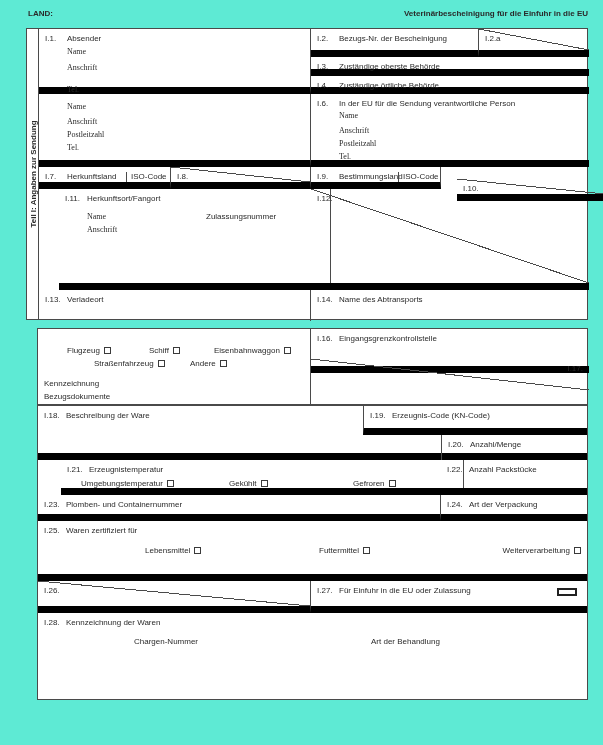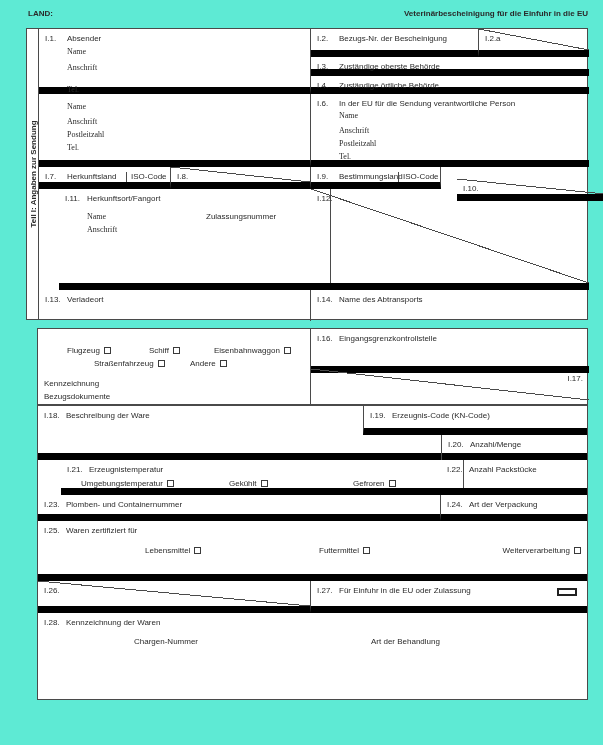--- a/index.html
+++ b/index.html
@@ -132,21 +132,21 @@
       <span class="opt" style="left:176px; top:17px;"><span>Eisenbahnwaggon</span><span class="cb"></span></span>
       <span class="opt" style="left:56px; top:30px;"><span>Straßenfahrzeug</span><span class="cb"></span></span>
       <span class="opt" style="left:152px; top:30px;"><span>Andere</span><span class="cb"></span></span>
       <span class="opt" style="left:6px; top:50px;">Kennzeichnung</span>
       <span class="opt" style="left:6px; top:63px;">Bezugsdokumente</span>
     </div>
 
     <div class="cell pad bb" style="left:273px; top:0; width:278px; height:44px;">
       <span class="no">I.16.</span><span class="lbl">Eingangsgrenzkontrollstelle</span>
     </div>
-    <div class="cell pad diag" style="left:273px; top:40px; width:278px; height:31px;text-align:right;">
+    <div class="cell pad diag" style="left:273px; top:30px; width:278px; height:31px;text-align:right;">
       <span>I.17.</span>
     </div>
   </div>
 
   <div class="section" style="left:37px; top:405px; width:551px; height:295px;">
 
     <div class="cell bb" style="left:0; top:0; width:549px; height:54px;">
       <div class="cell pad" style="left:0; top:0; width:325px; height:54px;">
         <span class="no">I.18.</span><span class="lbl">Beschreibung der Ware</span>
       </div>

